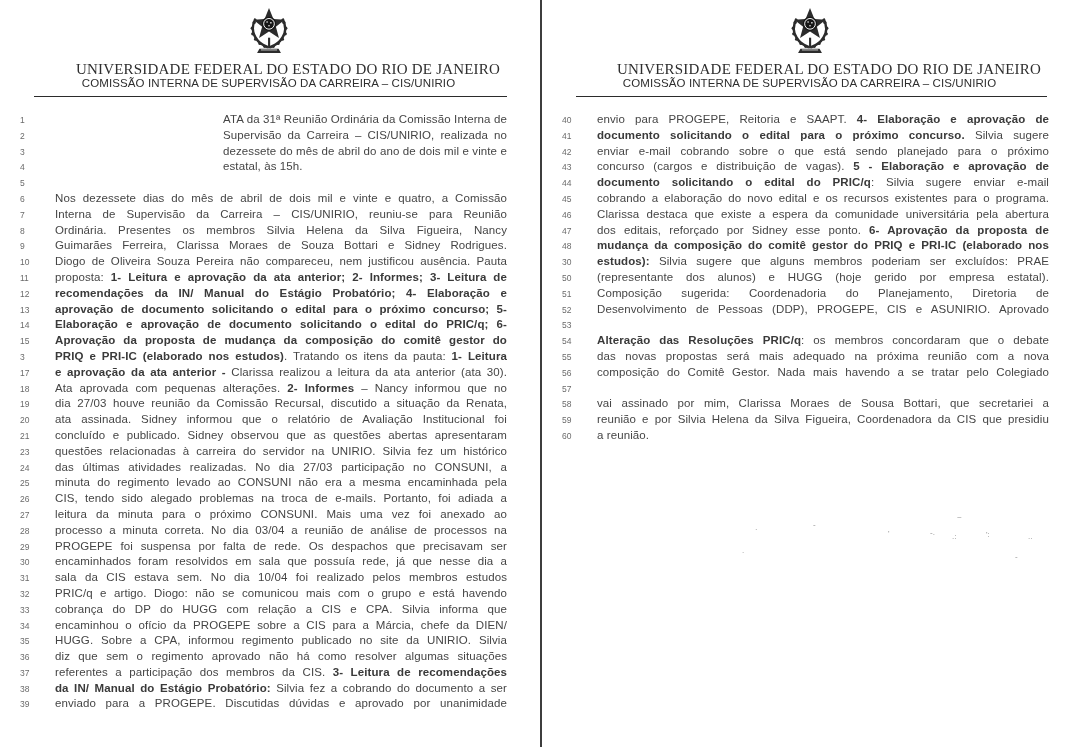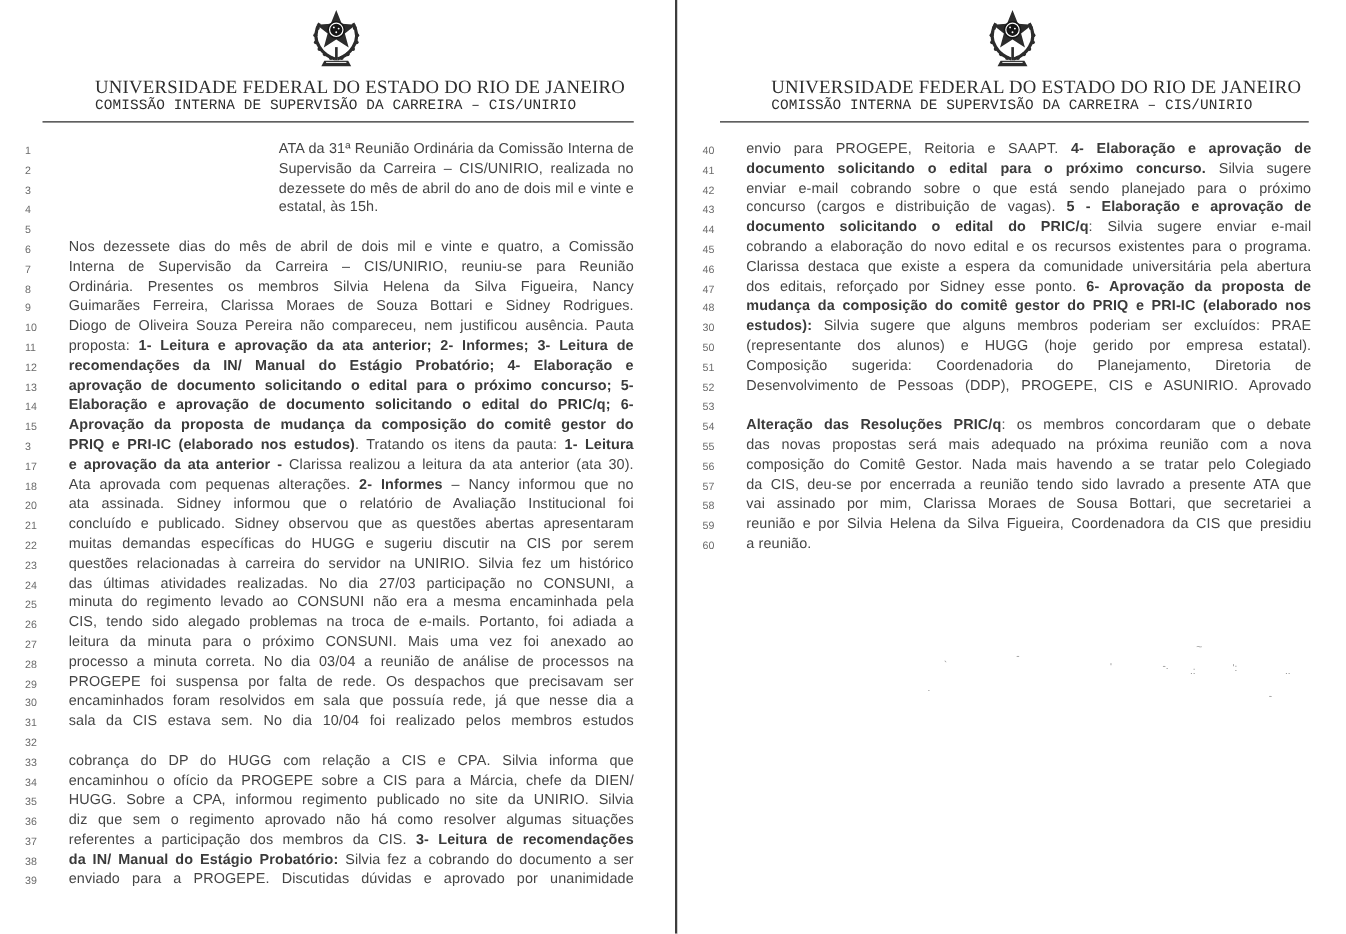--- a/index.html
+++ b/index.html
@@ -12,21 +12,21 @@
 
   .page-divider { position:absolute; left:540px; top:0; width:2px; height:747px; background:#3d3d3d; }
 
   .page-header { position:absolute; top:0; left:0; right:0; text-align:center; padding-top:7px; }
   .crest { display:inline-block; height:48px; }
   .inst-title {
     font-family:"Liberation Serif", serif; font-size:15px; color:#2e2e2e;
     letter-spacing:0.2px; line-height:16px; margin-top:2px; white-space:nowrap;padding-left:39px;
   }
   .inst-sub {
-    font-family:Liberation Mono, monospace; font-size:11.5px; color:#2e2e2e;
+    font-family:Liberation Sans, sans-serif; font-size:11.5px; color:#2e2e2e;
     letter-spacing:0.1px; line-height:13px; white-space:nowrap;
   }
   .header-rule { border:none; border-top:1.6px solid #2b2b2b; margin:6px 30px 0 34px; }
 
   .page-content { position:absolute; top:112px; left:0; right:0; }
   .line { display:flex; height:15.81px; line-height:15.81px; overflow:hidden; }
   .ln {
     flex:none; margin-left:20px; width:35px; font-size:8.5px; color:#6b6b6b;
     line-height:17px; text-align:left;
   }
@@ -146,32 +146,32 @@
       </div>
       <div class="line">
         <span class="ln">17</span>
         <span class="lt"><b>e aprovação da ata anterior - </b><span>Clarissa realizou a leitura da ata anterior (ata 30).</span></span>
       </div>
       <div class="line">
         <span class="ln">18</span>
         <span class="lt"><span>Ata aprovada com pequenas alterações. </span><b>2- Informes</b><span> – Nancy informou que no</span></span>
       </div>
       <div class="line">
+        <span class="ln">19</span>
+        <span class="lt"><span>dia 27/03 houve reunião da Comissão Recursal, discutido a situação da Renata,</span></span>
+      </div>
+      <div class="line">
         <span class="ln">20</span>
         <span class="lt"><span>ata assinada. Sidney informou que o relatório de Avaliação Institucional foi</span></span>
       </div>
       <div class="line">
         <span class="ln">21</span>
         <span class="lt"><span>concluído e publicado. Sidney observou que as questões abertas apresentaram</span></span>
       </div>
       <div class="line">
-        <span class="ln">22</span>
-        <span class="lt"><span>muitas demandas específicas do HUGG e sugeriu discutir na CIS por serem</span></span>
-      </div>
-      <div class="line">
         <span class="ln">23</span>
         <span class="lt"><span>questões relacionadas à carreira do servidor na UNIRIO. Silvia fez um histórico</span></span>
       </div>
       <div class="line">
         <span class="ln">24</span>
         <span class="lt"><span>das últimas atividades realizadas. No dia 27/03 participação no CONSUNI, a</span></span>
       </div>
       <div class="line">
         <span class="ln">25</span>
         <span class="lt"><span>minuta do regimento levado ao CONSUNI não era a mesma encaminhada pela</span></span>
@@ -195,20 +195,21 @@
       <div class="line">
         <span class="ln">30</span>
         <span class="lt"><span>encaminhados foram resolvidos em sala que possuía rede, já que nesse dia a</span></span>
       </div>
       <div class="line">
         <span class="ln">31</span>
         <span class="lt"><span>sala da CIS estava sem. No dia 10/04 foi realizado pelos membros estudos</span></span>
       </div>
       <div class="line">
         <span class="ln">32</span>
+        <span class="lt"><span>PRIC/q e artigo. Diogo: não se comunicou mais com o grupo e está havendo</span></span>
       </div>
       <div class="line">
         <span class="ln">33</span>
         <span class="lt"><span>cobrança do DP do HUGG com relação a CIS e CPA. Silvia informa que</span></span>
       </div>
       <div class="line">
         <span class="ln">34</span>
         <span class="lt"><span>encaminhou o ofício da PROGEPE sobre a CIS para a Márcia, chefe da DIEN/</span></span>
       </div>
       <div class="line">
@@ -330,21 +331,20 @@
       <div class="line">
         <span class="ln">55</span>
         <span class="lt"><span>das novas propostas será mais adequado na próxima reunião com a nova</span></span>
       </div>
       <div class="line">
         <span class="ln">56</span>
         <span class="lt"><span>composição do Comitê Gestor. Nada mais havendo a se tratar pelo Colegiado</span></span>
       </div>
       <div class="line">
         <span class="ln">57</span>
-        <span class="lt"><span>da CIS, deu-se por encerrada a reunião tendo sido lavrado a presente ATA que</span></span>
       </div>
       <div class="line">
         <span class="ln">58</span>
         <span class="lt"><span>vai assinado por mim, Clarissa Moraes de Sousa Bottari, que secretariei a</span></span>
       </div>
       <div class="line">
         <span class="ln">59</span>
         <span class="lt"><span>reunião e por Silvia Helena da Silva Figueira, Coordenadora da CIS que presidiu</span></span>
       </div>
       <div class="line">

